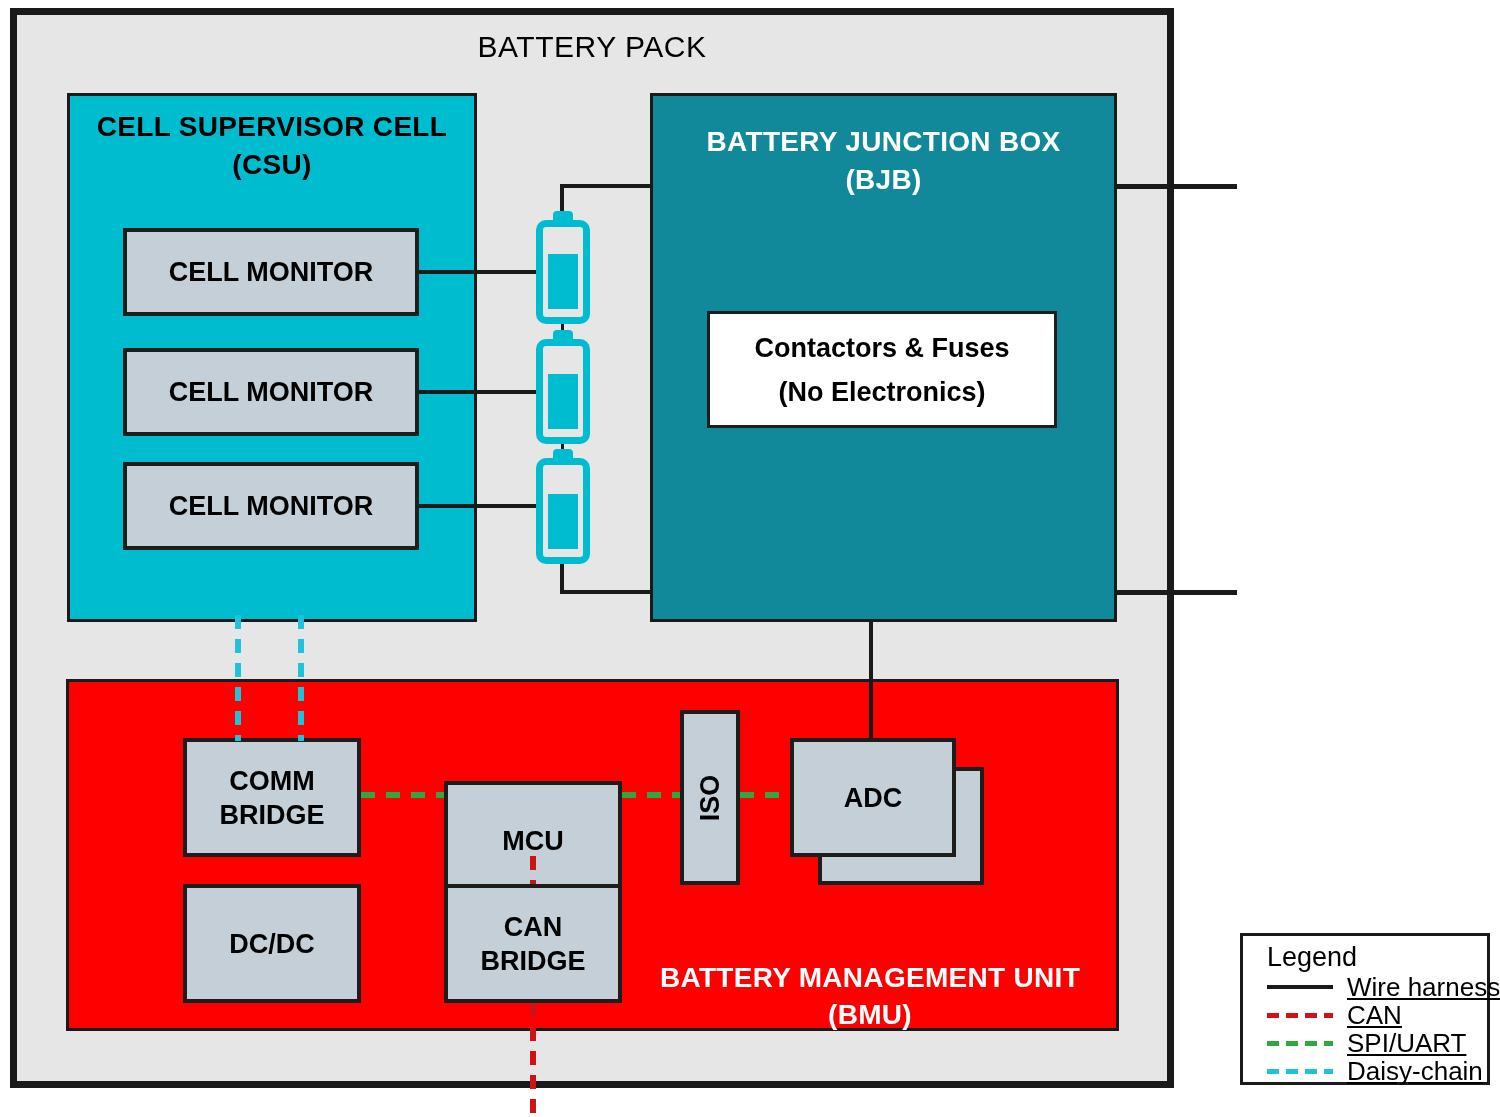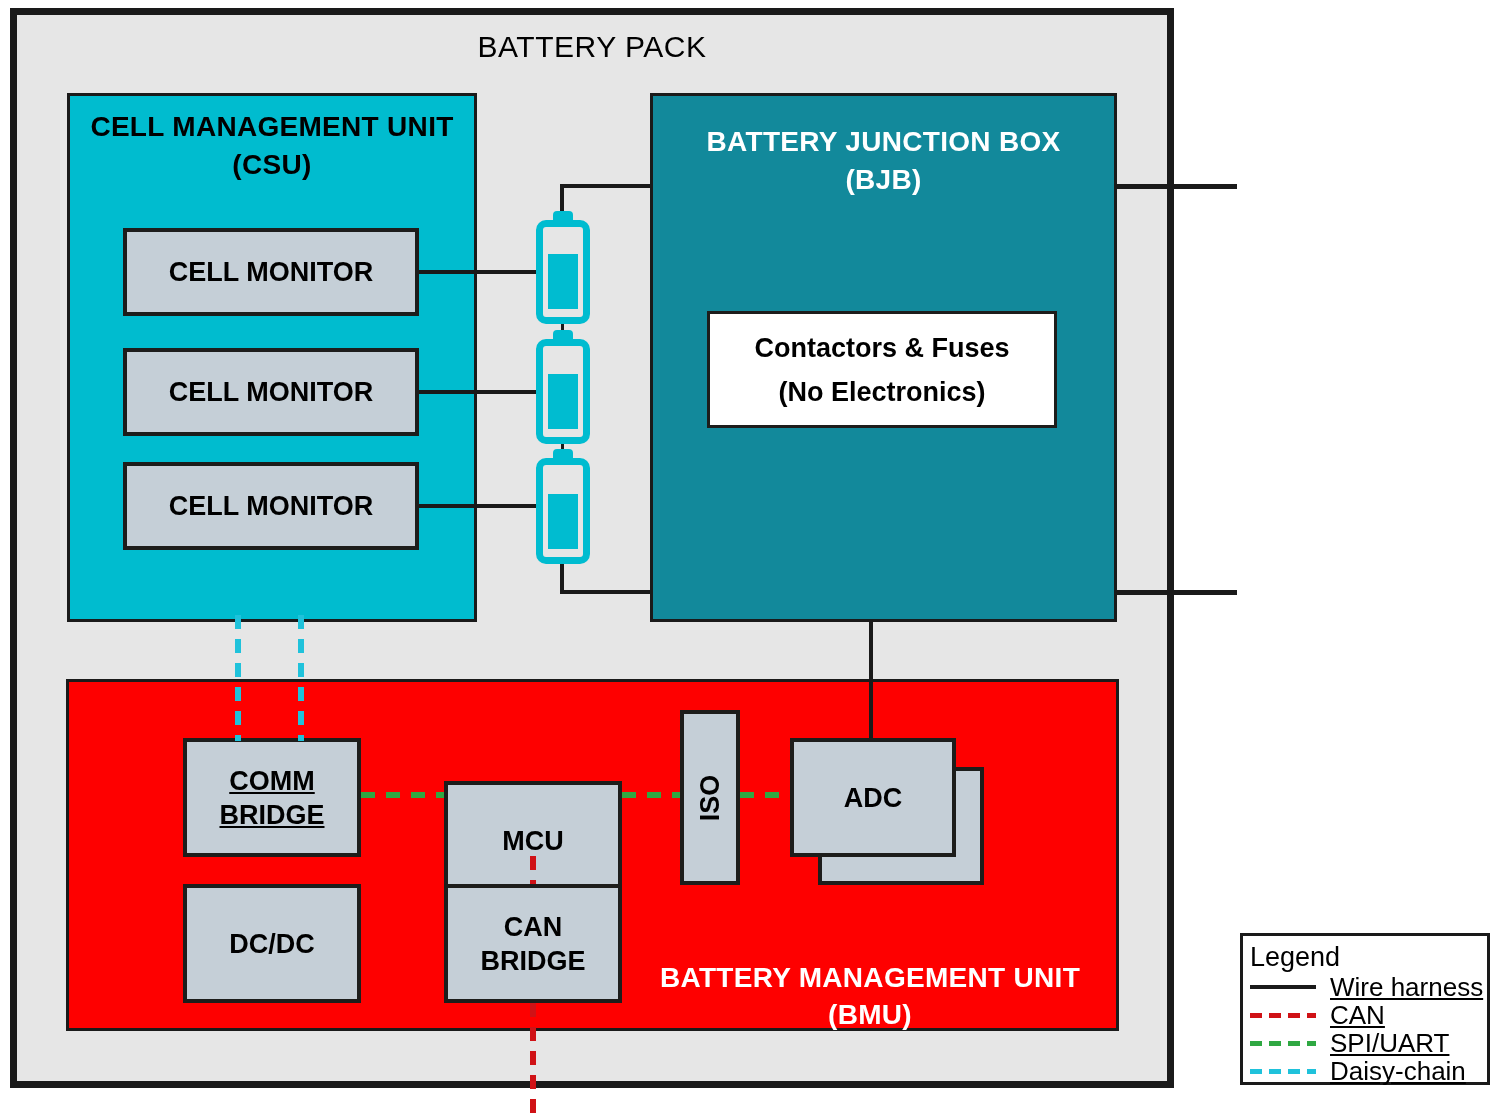--- a/index.html
+++ b/index.html
@@ -25,42 +25,42 @@
   .vdash{position:absolute;width:6px;z-index:6;
     background:repeating-linear-gradient(to bottom,var(--c) 0 14px,transparent 14px 24px);}
   .hdash{position:absolute;height:6px;z-index:6;
     background:repeating-linear-gradient(to right,var(--c) 0 14px,transparent 14px 25px);}
   .battery{position:absolute;box-sizing:border-box;width:54px;border:7px solid var(--c);
     border-radius:10px;background:#e6e6e6;z-index:5;}
   .battery-fill{position:absolute;left:5px;bottom:8px;width:30px;height:55px;background:var(--c);}
   .battery-nub{position:absolute;width:20px;height:10px;border-radius:4px 4px 0 0;
     background:var(--c);z-index:5;}
   .legend-box{position:absolute;box-sizing:border-box;border:3px solid #1a1a1a;
-    background:#fff;padding:6px 12px 0 7px;z-index:2;}
+    background:#fff;padding:6px 12px 0 24px;z-index:2;}
   .legend-title{font-size:27px;color:#000;}
   .legend-row{display:flex;align-items:center;height:28px;}
   .swatch{width:66px;margin-right:14px;flex:0 0 66px;}
   .swatch-solid{height:4px;background:var(--c);}
   .swatch-dash{height:5px;
     background:repeating-linear-gradient(to right,var(--c) 0 12px,transparent 12px 19px);}
   .legend-label{font-size:26px;color:#000;white-space:nowrap;text-decoration:underline;}
   .iso-label{transform:rotate(-90deg);white-space:nowrap;}
   .white-title{color:#fff;margin-top:27px;}
 </style>
 </head>
 <body>
 
 <div class="canvas">
 
   <div class="box pack-border" style="left: 10px; top: 8px; width: 1164px; height: 1080px; background-color: rgb(230, 230, 230); border-color: rgb(26, 26, 26);"></div>
   <div class="abs big-title" style="left:10px;top:30px;width:1164px;text-align:center;z-index:2;">BATTERY PACK</div>
 
   <div class="box" style="left: 67px; top: 93px; width: 410px; height: 529px; z-index: 3; background-color: rgb(0, 188, 207);">
     <div class="section-title">
-      <div>CELL MANAGEMENT UNIT</div>
+      <div>CELL SUPERVISOR CELL</div>
       <div>(CSU)</div>
     </div>
   </div>
 
   <div class="comp" style="left: 123px; top: 228px; width: 296px; height: 88px; background-color: rgb(197, 207, 215);">
     <span>CELL MONITOR</span>
   </div>
   <div class="comp" style="left: 123px; top: 348px; width: 296px; height: 88px; background-color: rgb(197, 207, 215);">
     <span>CELL MONITOR</span>
   </div>
@@ -105,21 +105,21 @@
   <div class="battery" style="left: 536px; top: 458px; height: 106px; --c: #00bcd0;">
     <div class="battery-fill"></div>
   </div>
 
   <div class="box" style="left: 66px; top: 679px; width: 1053px; height: 352px; z-index: 3; background-color: rgb(254, 0, 0);"></div>
   <div class="abs section-title white-title" style="left:620px;top:932px;width:500px;z-index:5;line-height:37px;">
     <div>BATTERY MANAGEMENT UNIT</div>
     <div>(BMU)</div>
   </div>
 
-  <div class="comp" style="left: 183px; top: 738px; width: 178px; height: 119px; background-color: rgb(197, 207, 215); text-decoration: underline;">
+  <div class="comp" style="left: 183px; top: 738px; width: 178px; height: 119px; background-color: rgb(197, 207, 215);">
     <span style="width:150px;">COMM BRIDGE</span>
   </div>
   <div class="comp" style="left: 444px; top: 738px; width: 178px; height: 119px; background-color: rgb(197, 207, 215); margin-top: 43px;">
     <span>MCU</span>
   </div>
   <div class="comp" style="left: 680px; top: 710px; width: 60px; height: 175px; background-color: rgb(197, 207, 215);">
     <span class="iso-label">ISO</span>
   </div>
   <div class="comp" style="left: 818px; top: 767px; width: 166px; height: 118px; z-index: 4; background-color: rgb(197, 207, 215);"></div>
   <div class="comp" style="left: 790px; top: 738px; width: 166px; height: 119px; z-index: 5; background-color: rgb(197, 207, 215);">

